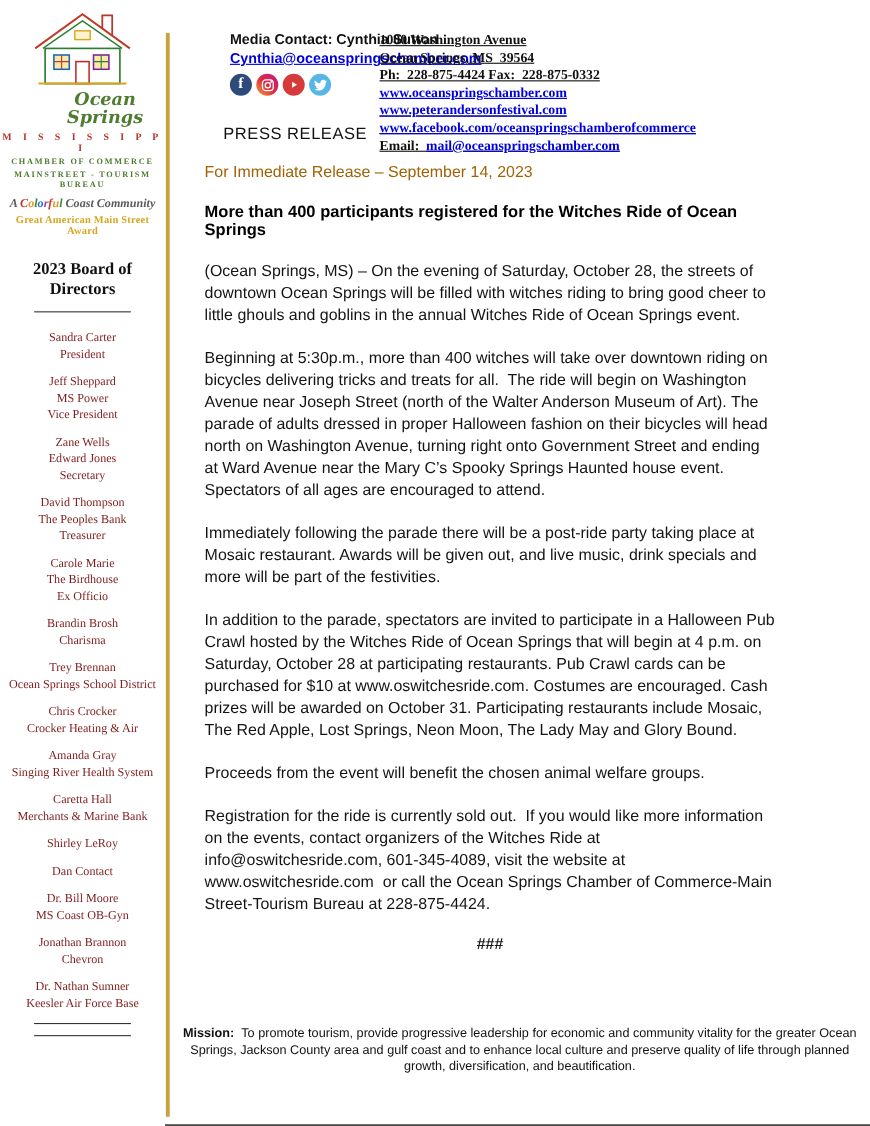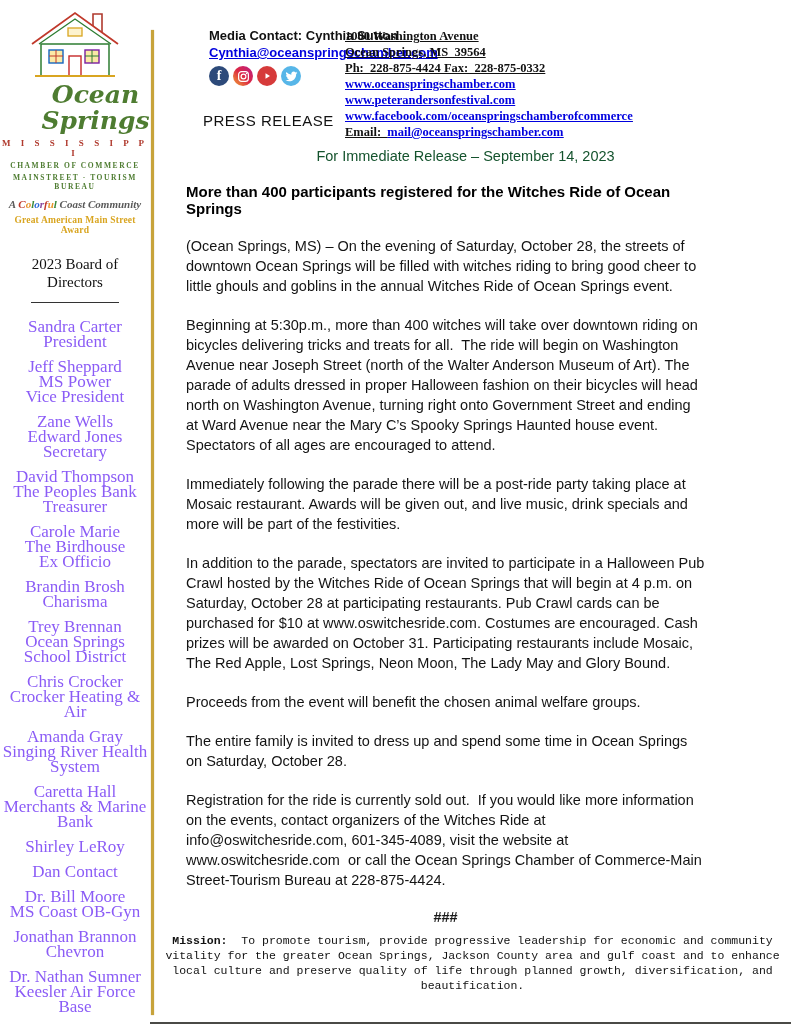--- a/index.html
+++ b/index.html
@@ -20,45 +20,45 @@
   }
 
   
   .sidebar {
     position:absolute; left:0; top:6px; width:150px; text-align:center;
     font-family:"Liberation Serif", serif;
   }
   .logo-house { display:block; margin:0 auto; }
   .logo-script {
     font-family:"DejaVu Serif", serif; font-style:italic; font-weight:bold;
-    font-size:25px; color:#4E7C31; line-height:1.05; margin-top:2px;padding-left:41px;
+    font-size:16px; color:#4E7C31; line-height:1.05; margin-top:2px;padding-left:41px;
   }
   .logo-state {
     font-size:9px; font-weight:bold; letter-spacing:4px; color:#b03a2e; margin-top:3px;
   }
   .logo-sub {
     font-size:7.5px; font-weight:bold; letter-spacing:1.6px; color:#4E7C31; margin-top:3px;
   }
   .logo-tagline {
     font-style:italic; font-weight:bold; font-size:11px; color:#5a5a5a; margin-top:7px;
   }
   .logo-award {
     font-size:9.5px; font-weight:bold; color:#D9A520; margin-top:5px; letter-spacing:.2px;
   }
   .board-title {
-    font-weight:normal; font-size:15px; line-height:1.25; margin-top:20px;
+    font-weight:bold; font-size:15px; line-height:1.25; margin-top:20px;
     white-space:pre-line; color:#111;
   }
   .rule {
     width:88px; border-top:1.5px solid #333; margin:10px auto 0;
   }
   .board-list { margin-top:16px; }
   .member {
-    font-size:17px; line-height:15px; white-space:pre-line;
-    color:#8b5cf6; margin-bottom:10px;
+    font-size:11px; line-height:15px; white-space:pre-line;
+    color:#7f1d1d; margin-bottom:10px;
   }
   .director-name {
     font-weight:bold; font-size:13px; line-height:16px; white-space:pre-line;
     margin-top:10px; color:#111;
   }
 
   
   .main {
     position:absolute; left:186px; top:28px; width:559px;
   }
@@ -80,31 +80,31 @@
   .social.tw { background:#57b6e8; }
 
   .address-block {
     position:absolute; right:0; top:0; width:400px; text-align:left;
     font-family:"Liberation Serif", serif; font-size:12.5px; font-weight:bold;
     line-height:16px; color:#111;text-decoration:underline;
   }
   .address-block .link { font-size:12.5px; }
 
   .press-release { font-size:15px; letter-spacing:.5px; margin-top:26px; color:#111;margin-left:17px; }
-  .release-line { font-size:14.5px; margin-top:19px; color:#14532d;text-align:center; }
+  .release-line { font-size:14.5px; margin-top:19px; color:#a16207; }
   .headline { font-size:15px; font-weight:bold; margin-top:19px; color:#000; max-width:530px; }
 
   .body-copy { margin-top:19px; max-width:519px; }
   .body-copy p { font-size:14.5px; line-height:20px; margin:0 0 19px; color:#141414; }
   .end-mark { text-align:center; font-size:14.5px; font-weight:bold; max-width:519px; margin-top:4px; }
 
   
   .mission {
     position:absolute; left:160px; right:6px; top:933px; text-align:center;
-    font-family:Liberation Mono, monospace; font-size:11.5px; line-height:15px; color:#111;
+    font-family:Liberation Sans, sans-serif; font-size:11.5px; line-height:15px; color:#111;
   }
   .mission b { font-weight:bold; }
 </style>
 </head>
 <body>
 
 <div class="gold-line"></div>
 <div class="bottom-edge"></div>
 
 <div class="sidebar">
@@ -214,21 +214,20 @@
   <div class="press-release">PRESS RELEASE</div>
   <div class="release-line">For Immediate Release – September 14, 2023</div>
   <div class="headline">More than 400 participants registered for the Witches Ride of Ocean Springs</div>
 
   <div class="body-copy">
     <p>(Ocean Springs, MS) – On the evening of Saturday, October 28, the streets of downtown Ocean Springs will be filled with witches riding to bring good cheer to little ghouls and goblins in the annual Witches Ride of Ocean Springs event.</p>
     <p>Beginning at 5:30p.m., more than 400 witches will take over downtown riding on bicycles delivering tricks and treats for all.&nbsp; The ride will begin on Washington Avenue near Joseph Street (north of the Walter Anderson Museum of Art). The parade of adults dressed in proper Halloween fashion on their bicycles will head north on Washington Avenue, turning right onto Government Street and ending at Ward Avenue near the Mary C’s Spooky Springs Haunted house event. Spectators of all ages are encouraged to attend.</p>
     <p>Immediately following the parade there will be a post-ride party taking place at Mosaic restaurant. Awards will be given out, and live music, drink specials and more will be part of the festivities.</p>
     <p>In addition to the parade, spectators are invited to participate in a Halloween Pub Crawl hosted by the Witches Ride of Ocean Springs that will begin at 4 p.m. on Saturday, October 28 at participating restaurants. Pub Crawl cards can be purchased for $10 at www.oswitchesride.com. Costumes are encouraged. Cash prizes will be awarded on October 31. Participating restaurants include Mosaic, The Red Apple, Lost Springs, Neon Moon, The Lady May and Glory Bound.</p>
     <p>Proceeds from the event will benefit the chosen animal welfare groups.</p>
-    <p>The entire family is invited to dress up and spend some time in Ocean Springs on Saturday, October 28.</p>
     <p>Registration for the ride is currently sold out.&nbsp; If you would like more information on the events, contact organizers of the Witches Ride at info@oswitchesride.com, 601-345-4089, visit the website at www.oswitchesride.com&nbsp; or call the Ocean Springs Chamber of Commerce-Main Street-Tourism Bureau at 228-875-4424.</p>
   </div>
 
   <div class="end-mark">###</div>
 </div>
 
 <div class="mission">
   <b>Mission:&nbsp; </b><span>To promote tourism, provide progressive leadership for economic and community vitality for the greater Ocean Springs, Jackson County area and gulf coast and to enhance local culture and preserve quality of life through planned growth, diversification, and beautification.</span>
 </div>
 

